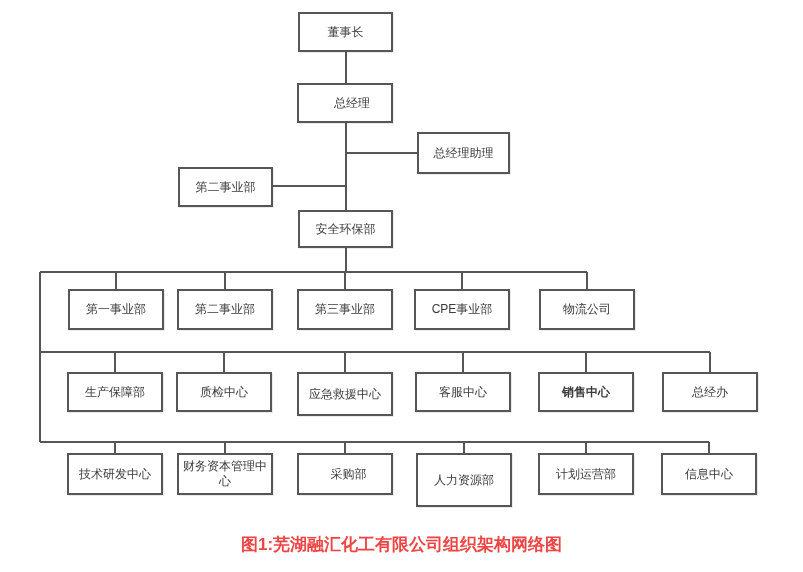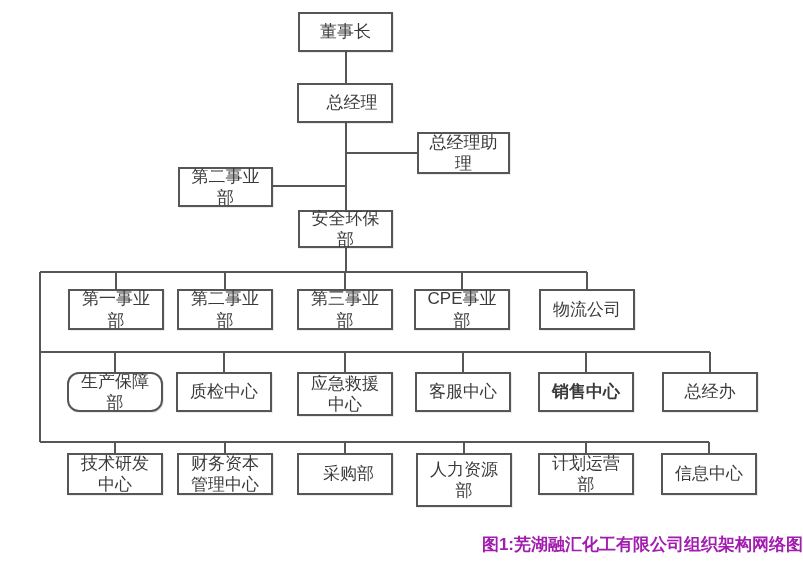--- a/index.html
+++ b/index.html
@@ -15,38 +15,38 @@
     position: absolute;
     left: 0; top: 0;
     width: 803px; height: 572px;
   }
   .node {
     position: absolute;
     box-sizing: border-box;
     border: 2px solid #565656;
     background: #ffffff;
     color: #3a3a3a;
-    font-size: 17px;
+    font-size: 12px;
     line-height: 1.25;
     display: flex;
     align-items: center;
     justify-content: center;
     text-align: center;
     padding: 2px 4px;
     box-shadow: 1px 1px 0 rgba(0,0,0,0.08);
   }
   .caption {
     position: absolute;
     left: 0;
     top: 533px;
     width: 803px;
-    text-align: right;
+    text-align: center;
     font-size: 17px;
     font-weight: 600;
-    color: #a21caf;
+    color: #ef4444;
   }
 </style>
 </head>
 <body>
 
 <div id="canvas">
 
   <svg id="connectors" viewBox="0 0 803 572" xmlns="http://www.w3.org/2000/svg">
     <g stroke="#565656" stroke-width="2" fill="none">
 
@@ -99,21 +99,21 @@
   <div class="node" style="left:178px; top:167px; width:95px; height:40px;">第二事业部</div>
 
   <div class="node" style="left:298px; top:210px; width:95px; height:38px;">安全环保部</div>
 
   <div class="node" style="left:68px;  top:289px; width:96px; height:41px;">第一事业部</div>
   <div class="node" style="left:177px; top:289px; width:96px; height:41px;">第二事业部</div>
   <div class="node" style="left:297px; top:289px; width:96px; height:41px;">第三事业部</div>
   <div class="node" style="left:414px; top:289px; width:96px; height:41px;">CPE事业部</div>
   <div class="node" style="left:539px; top:289px; width:96px; height:41px;">物流公司</div>
 
-  <div class="node" style="left:67px;  top:372px; width:96px; height:40px;border-radius:12px;">生产保障部</div>
+  <div class="node" style="left:67px;  top:372px; width:96px; height:40px;">生产保障部</div>
   <div class="node" style="left:176px; top:372px; width:96px; height:40px;">质检中心</div>
   <div class="node" style="left:297px; top:372px; width:96px; height:44px;">应急救援中心</div>
   <div class="node" style="left:415px; top:372px; width:96px; height:40px;">客服中心</div>
   <div class="node" style="left:538px; top:372px; width:96px; height:40px;font-weight:bold;">销售中心</div>
   <div class="node" style="left:662px; top:372px; width:96px; height:40px;">总经办</div>
 
   <div class="node" style="left:67px;  top:453px; width:96px; height:42px;">技术研发中心</div>
   <div class="node" style="left:177px; top:453px; width:96px; height:42px;">财务资本管理中心</div>
   <div class="node" style="left:297px; top:453px; width:96px; height:42px;padding-left:11px;">采购部</div>
   <div class="node" style="left:416px; top:453px; width:96px; height:54px;font-family:Liberation Serif, serif;">人力资源部</div>

